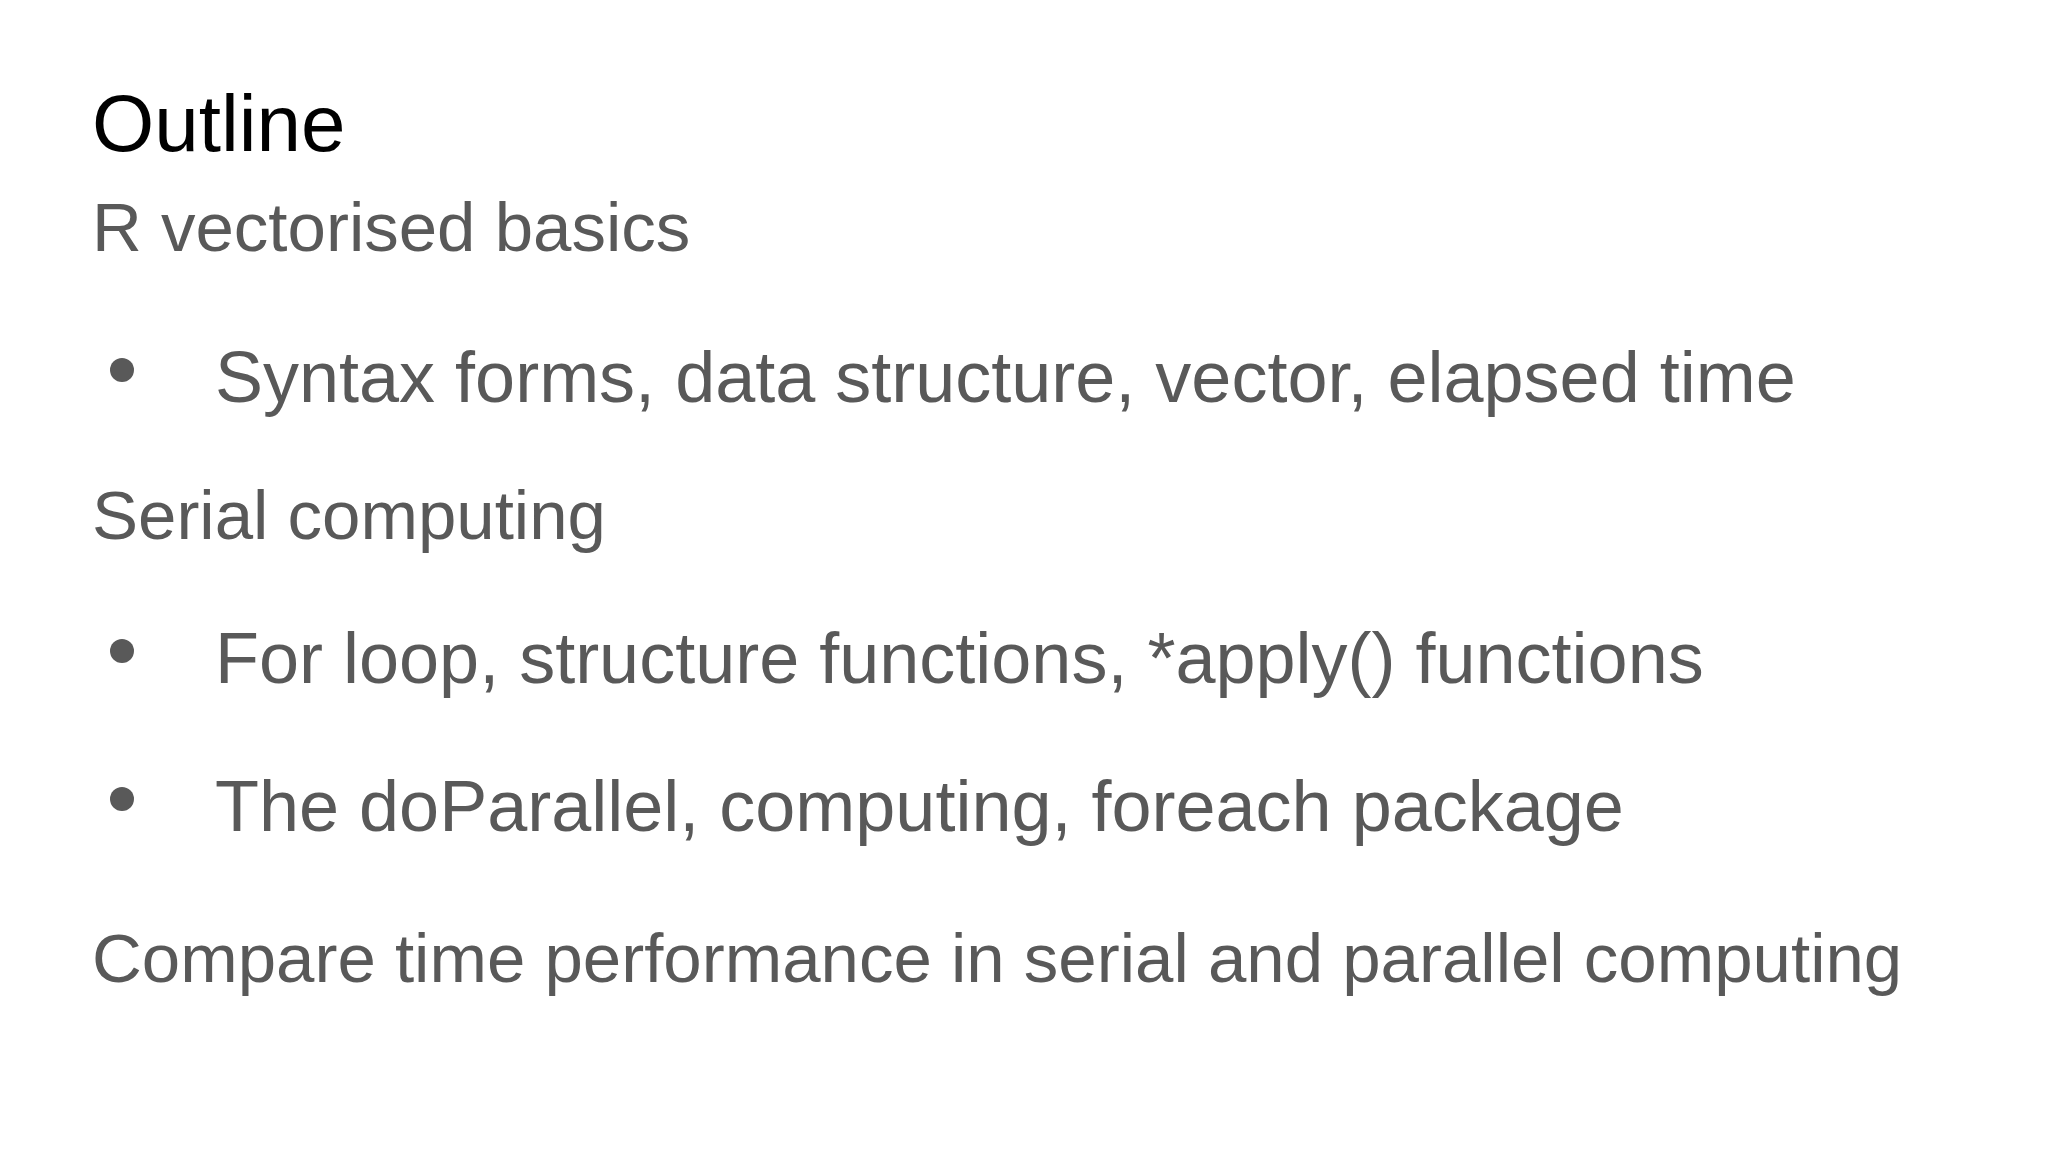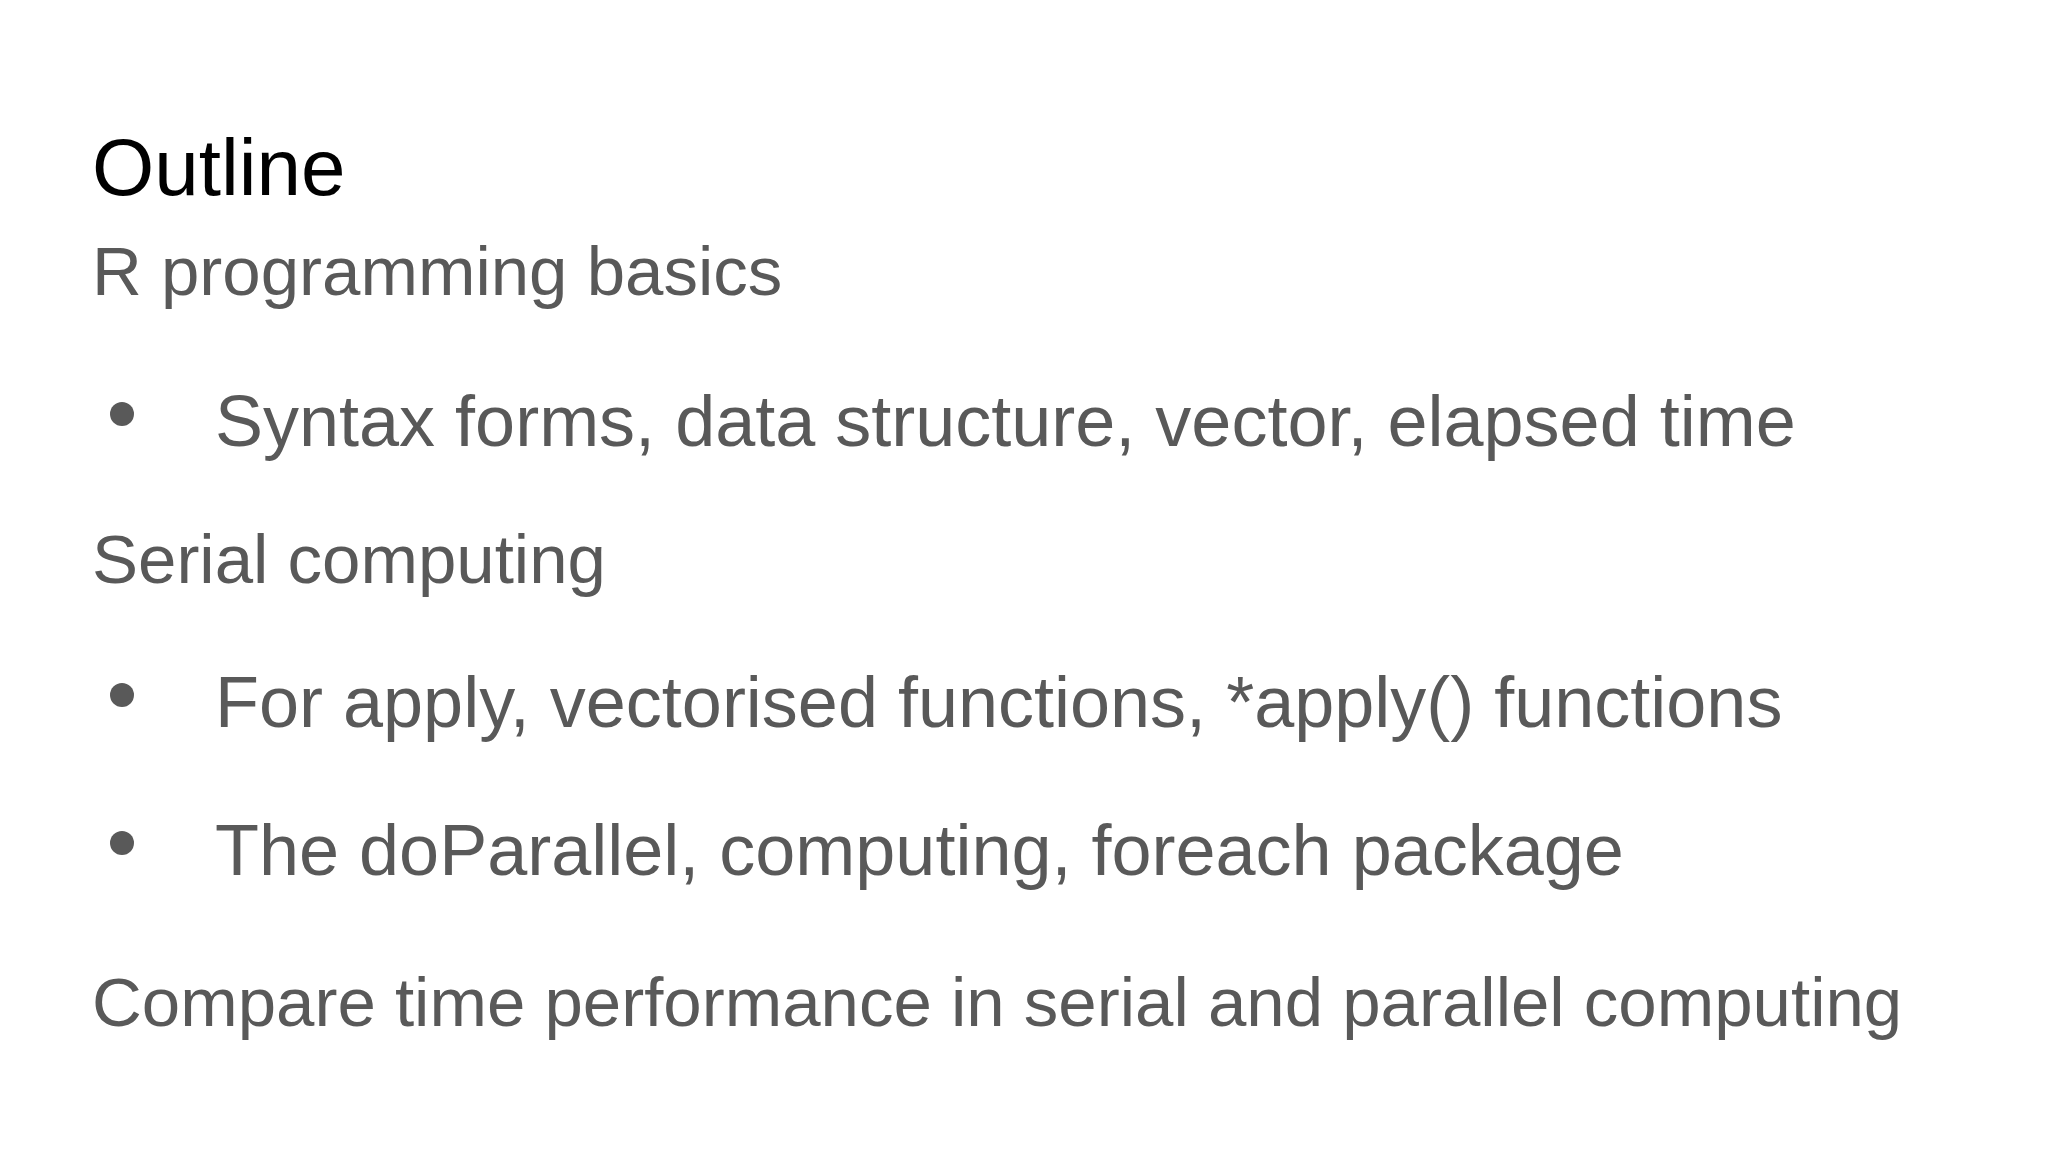--- a/index.html
+++ b/index.html
@@ -20,21 +20,21 @@
     background: #ffffff;
     overflow: hidden;
   }
   .content {
     position: absolute;
     left: 92px;
     top: 0;
     right: 50px;
   }
   .title {
-    margin-top: 120px;
+    margin-top: 76px;
     font-size: 80px;
     line-height: 1.2;
     color: #000000;
     letter-spacing: 0;
   }
   .heading {
     font-size: 69px;
     line-height: 1.2;
     color: #595959;
   }
@@ -64,32 +64,32 @@
   .content > *:nth-child(8) { margin-top: 63px; }
 </style>
 </head>
 <body>
 
 <div class="slide">
   <div class="content">
 
     <div class="title">Outline</div>
 
-    <div class="heading">R programming basics</div>
+    <div class="heading">R vectorised basics</div>
 
     <div class="bullet">
       <span class="dot"></span>
       <span>Syntax forms, data structure, vector, elapsed time</span>
     </div>
 
     <div class="heading">Serial computing</div>
 
     <div class="bullet">
       <span class="dot"></span>
-      <span>For apply, vectorised functions, *apply() functions</span>
+      <span>For loop, structure functions, *apply() functions</span>
     </div>
 
 
     <div class="bullet">
       <span class="dot"></span>
       <span>The doParallel, computing, foreach package</span>
     </div>
 
     <div class="heading">Compare time performance in serial and parallel computing</div>
 

